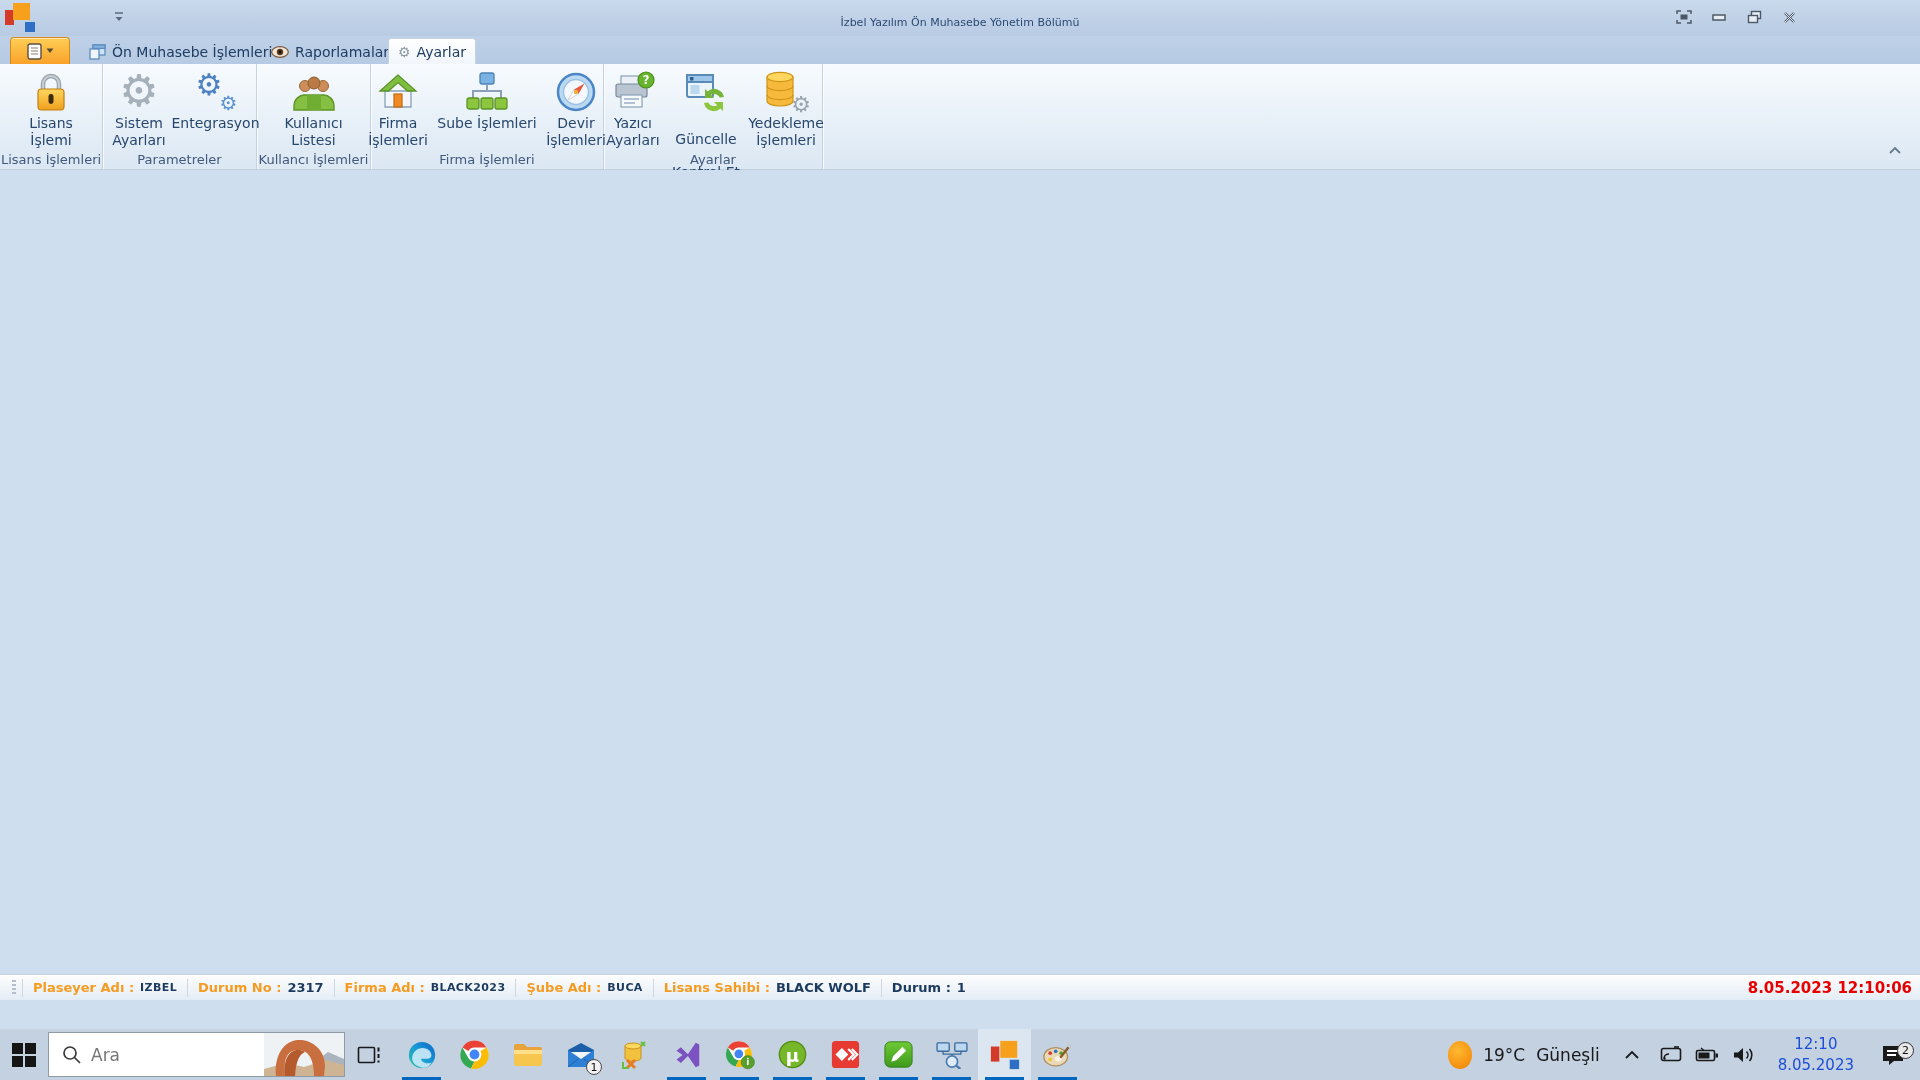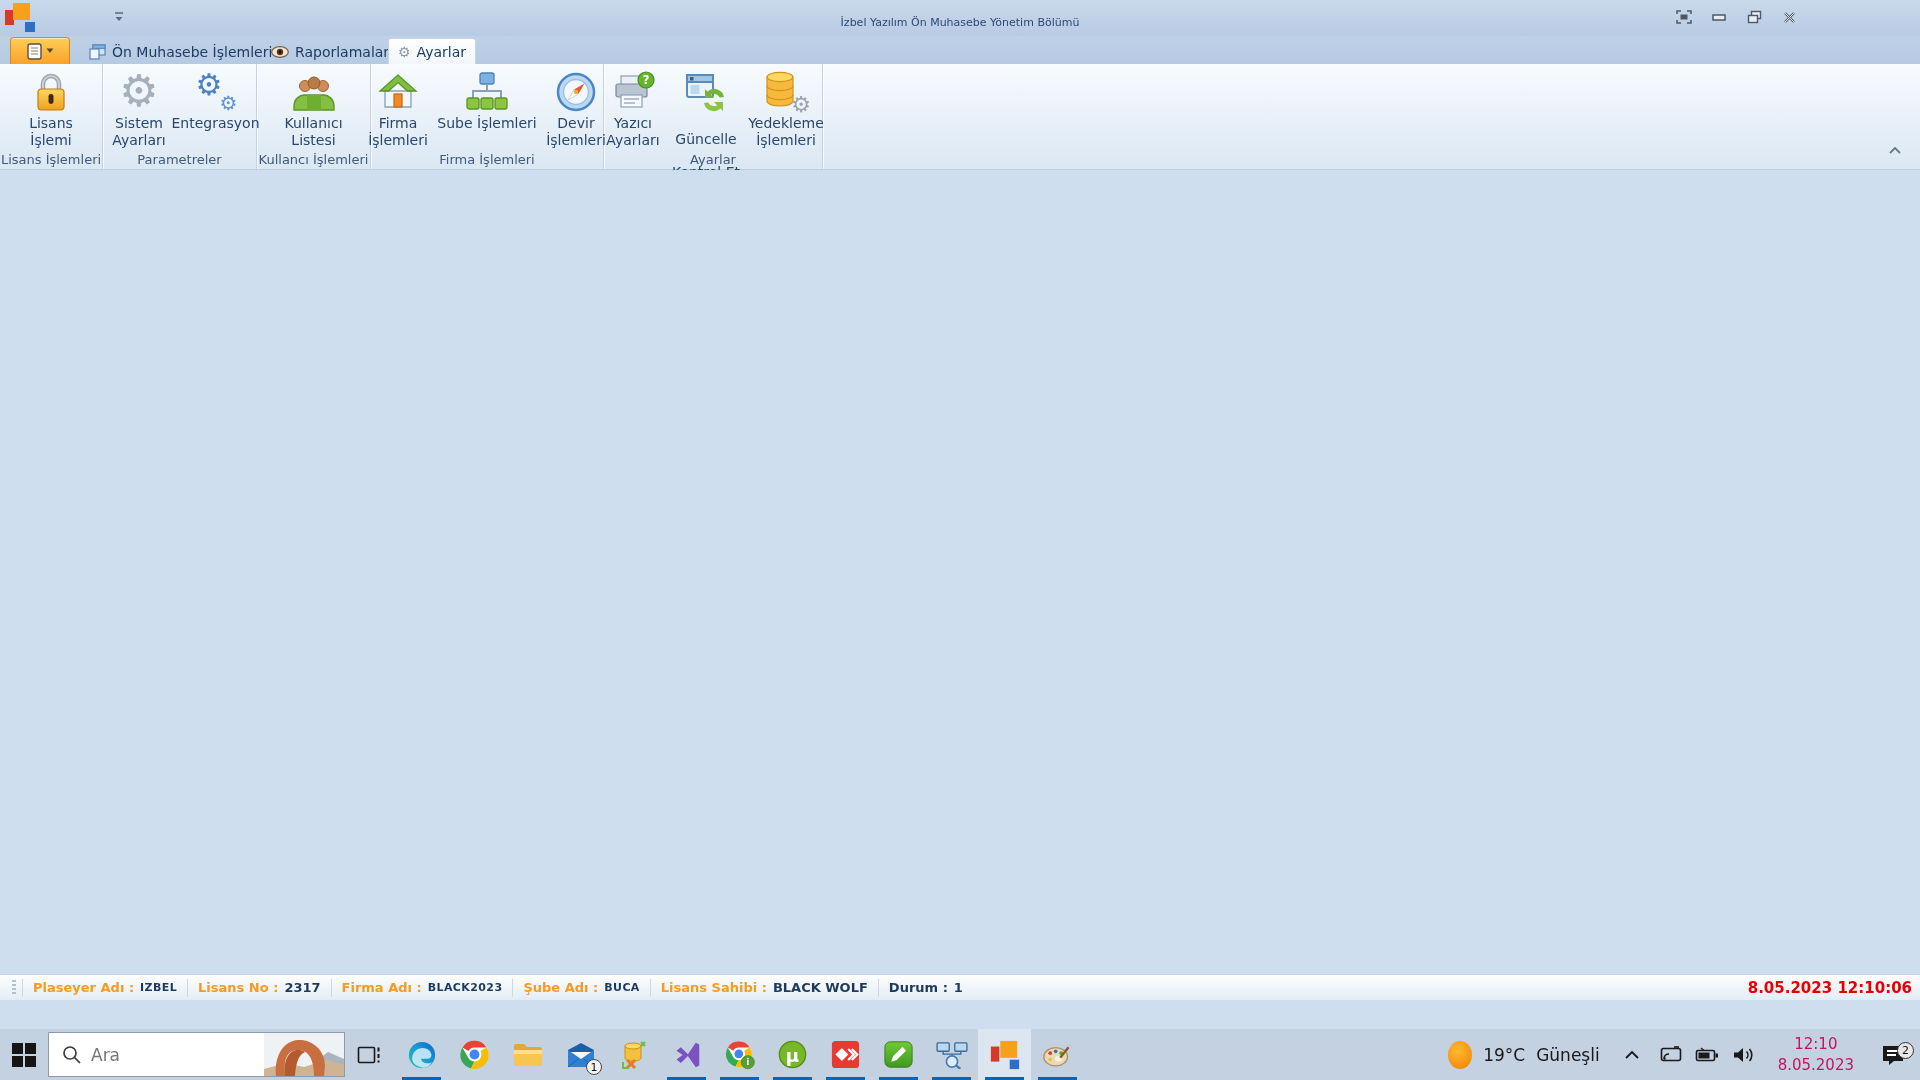--- a/index.html
+++ b/index.html
@@ -83,21 +83,21 @@
   .tico.running::after { content:""; position:absolute; bottom:0; left:7px; right:7px; height:3px; background:#0067c0; }
   .tico.active { background:#dce6f1; }
   .badge { position:absolute; right:5px; bottom:5px; width:16px; height:16px; border-radius:50%;
     background:#f2f2f2; border:1px solid #4a4a4a; font-size:11px; color:#111;
     display:flex; align-items:center; justify-content:center; z-index:2; }
   .tright { margin-left:auto; display:flex; align-items:center; }
   .weather { display:flex; align-items:center; gap:11px; padding:0 14px; font-size:17px; color:#191919; }
   .sun { width:24px; height:28px; border-radius:50%; background:radial-gradient(circle at 40% 35%,#ffb932,#f07f00); }
   .tray-chevron { padding:0 10px; display:flex; align-items:center; }
   .tray { display:flex; gap:13px; padding:0 10px; align-items:center; }
-  .clock { text-align:center; font-size:15px; line-height:1.4; color:#be185d; padding:0 12px; white-space:nowrap; }
+  .clock { text-align:center; font-size:15px; line-height:1.4; color:#1d4ed8; padding:0 12px; white-space:nowrap; }
   .notif { width:54px; position:relative; display:flex; align-items:center; justify-content:center; }
   .nbadge { position:absolute; right:6px; bottom:8px; width:17px; height:17px; border-radius:50%;
     background:#e8e8e8; border:1px solid #333; font-size:11px; color:#111;
     display:flex; align-items:center; justify-content:center; }
   svg { display:block; }
 </style>
 </head>
 <body>
 
 <div class="titlebar">
@@ -343,21 +343,21 @@
 
 <div class="content"></div>
 
 <div class="statusbar">
   <div class="grip"></div>
   <div class="seg small">
     <span class="lbl">Plaseyer Adı :</span>
       <span class="val">IZBEL</span>
   </div>
   <div class="seg">
-    <span class="lbl">Lisans No :</span>
+    <span class="lbl">Durum No :</span>
       <span class="val">2317</span>
   </div>
   <div class="seg small">
     <span class="lbl">Firma Adı :</span>
       <span class="val">BLACK2023</span>
   </div>
   <div class="seg small">
     <span class="lbl">Şube Adı :</span>
       <span class="val">BUCA</span>
   </div>

